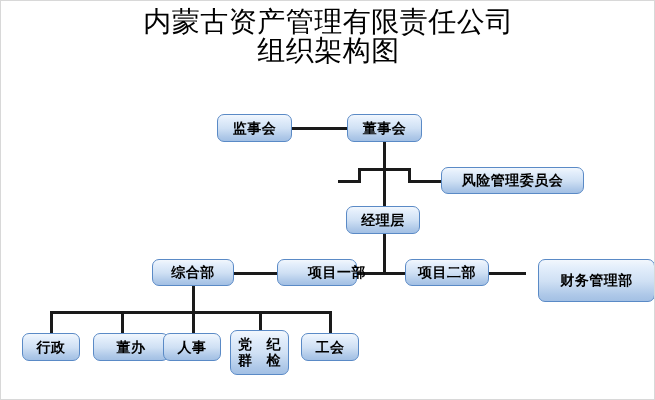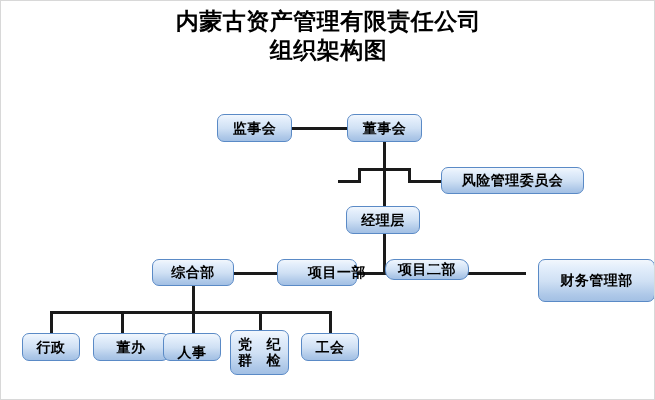--- a/index.html
+++ b/index.html
@@ -24,22 +24,22 @@
   
   .title-block {
     position: absolute;
     left: 0;
     top: 6px;
     width: 655px;
     text-align: center;
   }
   .title-line {
     font-family: "Liberation Serif", "DejaVu Serif", serif;
-    font-weight: bold;
-    font-size: 23px;
+    font-weight: normal;
+    font-size: 28px;
     line-height: 29px;
     color: #000000;
     letter-spacing: 0.5px;
     white-space: nowrap;
   }
 
   
   .line {
     position: absolute;
     background: #1a1a1a;
@@ -137,37 +137,37 @@
   </div>
 
   <div class="node" style="left:151px; top:258px; width:82px; height:27px;">
     <span class="label">综合部</span>
   </div>
 
   <div class="node" style="left:276px; top:258px; width:80px; height:27px;padding-left:40px;">
     <span class="label">项目一部</span>
   </div>
 
-  <div class="node" style="left:384px; top:258px; width:84px; height:21px;border-radius:9px;">
+  <div class="node" style="left:404px; top:258px; width:84px; height:27px;">
     <span class="label">项目二部</span>
   </div>
 
   <div class="node" style="left:524px; top:258px; width:117px; height:43px;margin-left:13px;">
     <span class="label">财务管理部</span>
   </div>
 
   <div class="node" style="left:21px; top:332px; width:58px; height:28px;">
     <span class="label">行政</span>
   </div>
 
   <div class="node" style="left:92px; top:332px; width:76px; height:28px;">
     <span class="label">董办</span>
   </div>
 
-  <div class="node" style="left:162px; top:332px; width:58px; height:28px;align-items:flex-end;">
+  <div class="node" style="left:162px; top:332px; width:58px; height:28px;">
     <span class="label">人事</span>
   </div>
 
   <div class="node two-line" style="left:229px; top:329px; width:59px; height:45px; flex-direction:row;">
     <span class="label">党群</span>
     <span class="label">纪检</span>
   </div>
 
   <div class="node" style="left:300px; top:332px; width:58px; height:28px;">
     <span class="label">工会</span>

